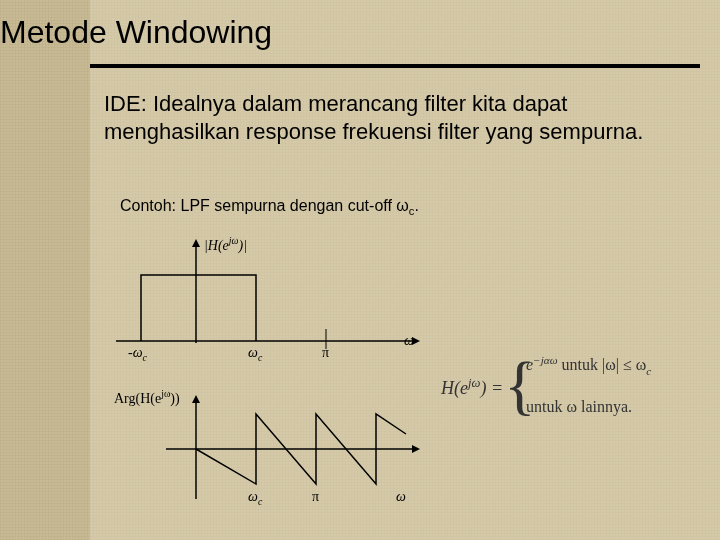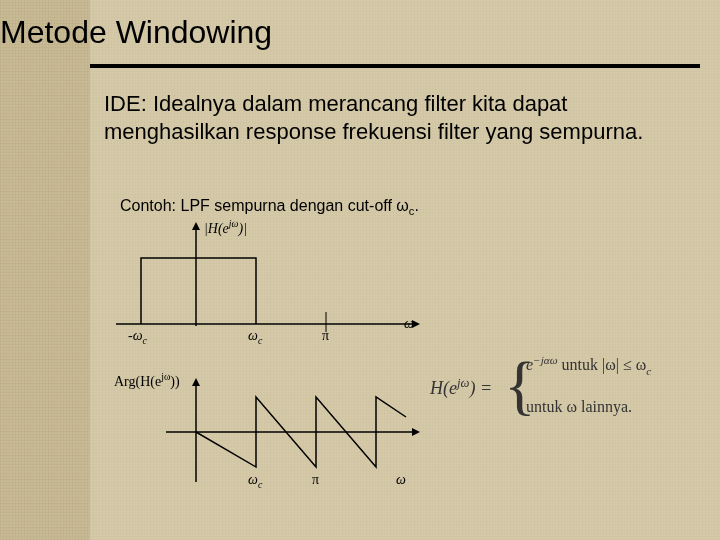--- a/index.html
+++ b/index.html
@@ -53,37 +53,37 @@
   .para2 {
     position: absolute;
     top: 196px;
     left: 120px;
     width: 560px;
     font-size: 16px;
     line-height: 1.25;
   }
   .graphs {
     position: absolute;
-    top: 216px;
+    top: 233px;
     left: 106px;
     width: 320px;
     height: 300px;
   }
   .formula {
     position: absolute;
     top: 346px;
     left: 430px;
     width: 280px;
     height: 86px;
     font-family: "Times New Roman", serif;
     color: #333;
   }
   .formula .lhs {
     position: absolute;
-    left: 0;
+    left: 11px;
     top: 30px;
     font-size: 18px;
     font-style: italic;
   }
   .formula .brace {
     position: absolute;
     left: 74px;
     top: 6px;
     font-size: 66px;
     line-height: 66px;

